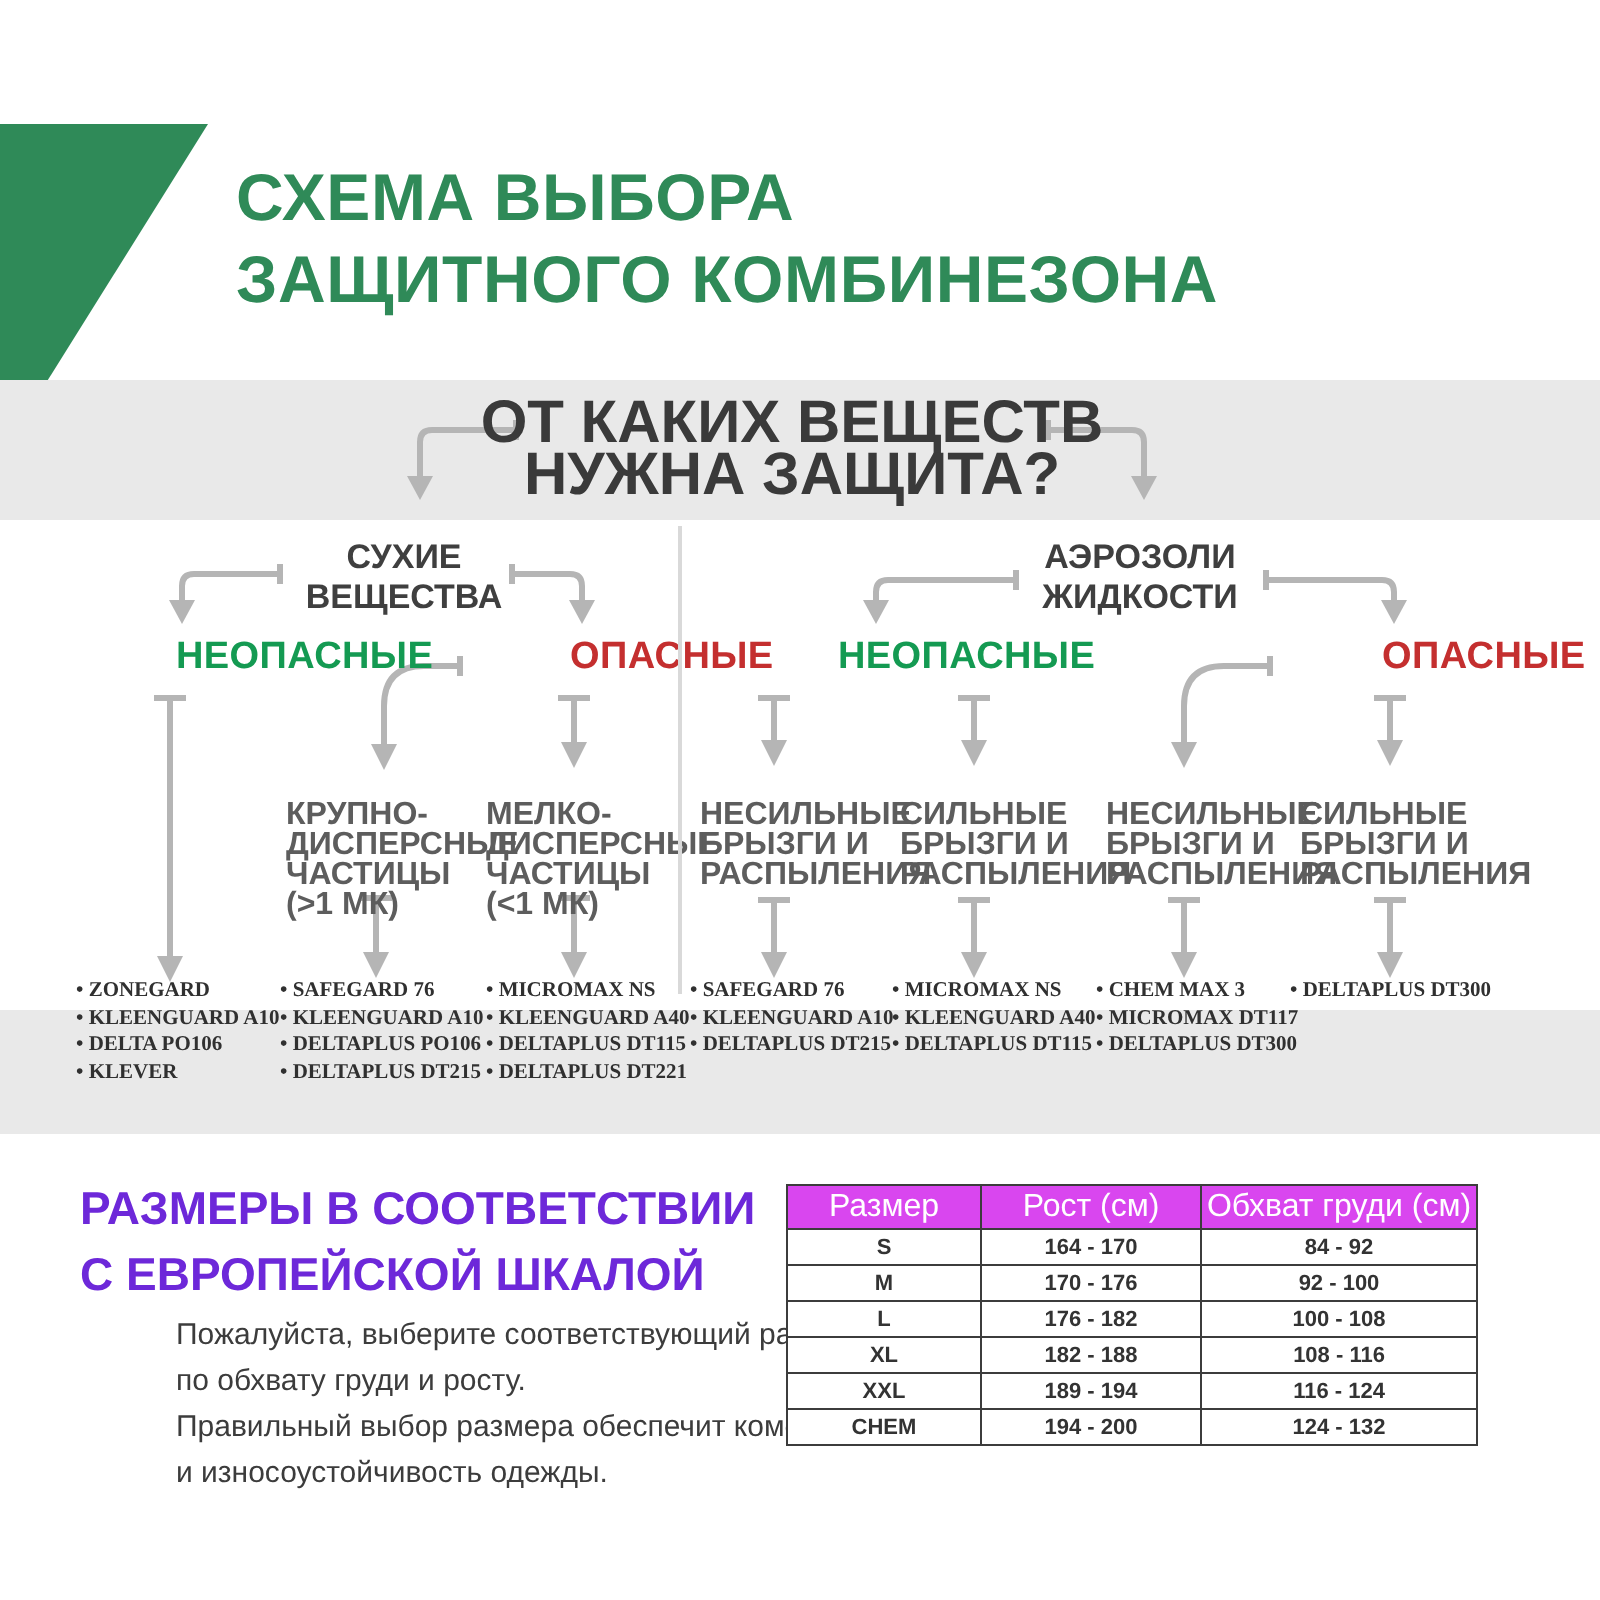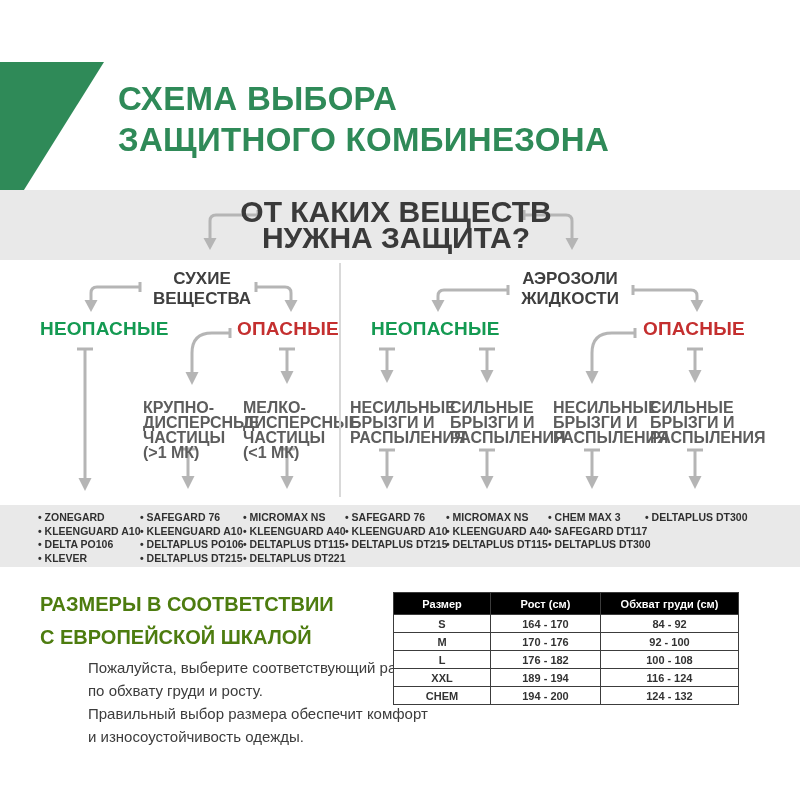--- a/index.html
+++ b/index.html
@@ -26,54 +26,54 @@
   
   svg.flow-arrows{position:absolute;left:0;top:0;pointer-events:none;}
   svg.flow-arrows path{fill:none;stroke:#b5b5b5;stroke-width:3;}
   svg.flow-arrows polygon{fill:#b5b5b5;stroke:none;}
 
   .branch-title{position:absolute;top:269px;text-align:center;font-size:17px;font-weight:bold;
                 color:#3f3f3f;line-height:20px;white-space:pre-line;}
   .branch-title.dry{left:122px;width:160px;}
   .branch-title.aerosol{left:490px;width:160px;}
 
-  .safety-label{position:absolute;top:318px;font-size:19px;font-weight:bold;letter-spacing:.2px;white-space:nowrap;}
+  .safety-label{position:absolute;top:318px;font-size:19px;font-weight:bold;letter-spacing:.2px;white-space:nowrap;margin-left:48px;}
   .safety-label.safe{color:#149a52;}
   .safety-label.hazard{color:#c42f2f;}
   .pos-dry-safe{left:40px;}
   .pos-dry-hazard{left:237px;}
   .pos-aero-safe{left:371px;}
   .pos-aero-hazard{left:643px;}
 
   .sub-label{position:absolute;top:400px;font-size:16px;font-weight:bold;color:#5d5d5d;line-height:15px;}
   .pos-sub1{left:143px;width:100px;}
   .pos-sub2{left:243px;width:84px;}
   .pos-sub3{left:350px;width:92px;}
   .pos-sub4{left:450px;width:92px;}
   .pos-sub5{left:553px;width:92px;}
   .pos-sub6{left:650px;width:92px;}
 
   .flow-divider{position:absolute;left:339px;top:263px;width:2px;height:234px;background:#d9d9d9;}
 
   
-  .product-col{position:absolute;top:511px;}
+  .product-col{position:absolute;top:489px;font-family:Liberation Serif, serif;}
   .pc1{left:38px;}.pc2{left:140px;}.pc3{left:243px;}.pc4{left:345px;}
   .pc5{left:446px;}.pc6{left:548px;}.pc7{left:645px;}
   .product-item{font-size:10.5px;font-weight:bold;color:#303030;line-height:13.6px;white-space:nowrap;}
   .product-item::before{content:"• ";}
 
   
-  .sizes-title{position:absolute;left:40px;top:588px;font-size:20px;font-weight:bold;
-               color:#4d7c0f;line-height:33px;white-space:nowrap;}
+  .sizes-title{position:absolute;left:40px;top:588px;font-size:23px;font-weight:bold;
+               color:#6d28d9;line-height:33px;white-space:nowrap;}
   .sizes-note{position:absolute;left:40px;top:656px;width:350px;font-size:15px;color:#3c3c3c;
               line-height:23px;white-space:pre-line;margin-left:48px;}
 
   table.size-table{position:absolute;left:393px;top:592px;width:345px;border-collapse:collapse;
                    table-layout:fixed;}
-  table.size-table th{background:#000000;color:#ffffff;font-size:11px;font-weight:bold;
+  table.size-table th{background:#d946ef;color:#ffffff;font-size:16px;font-weight:normal;
                       height:21px;border:1.5px solid #3c3c3c;padding:0;}
   table.size-table td{background:#ffffff;font-size:11px;font-weight:bold;color:#333333;
                       text-align:center;height:17px;border:1.5px solid #3c3c3c;padding:0;}
 </style>
 </head>
 <body>
 
 <div class="canvas">
 
   <div class="brand-shape"></div>
@@ -226,21 +226,21 @@
       <div class="product-item">KLEENGUARD A10</div>
       <div class="product-item">DELTAPLUS DT215</div>
     </div>
   <div class="product-col pc5">
       <div class="product-item">MICROMAX NS</div>
       <div class="product-item">KLEENGUARD A40</div>
       <div class="product-item">DELTAPLUS DT115</div>
     </div>
   <div class="product-col pc6">
       <div class="product-item">CHEM MAX 3</div>
-      <div class="product-item">SAFEGARD DT117</div>
+      <div class="product-item">MICROMAX DT117</div>
       <div class="product-item">DELTAPLUS DT300</div>
     </div>
   <div class="product-col pc7">
       <div class="product-item">DELTAPLUS DT300</div>
     </div>
 
   <div class="sizes-title">
     <div>РАЗМЕРЫ В СООТВЕТСТВИИ</div>
     <div>С ЕВРОПЕЙСКОЙ ШКАЛОЙ</div>
   </div>
@@ -272,20 +272,25 @@
         <td>M</td>
         <td>170 - 176</td>
         <td>92 - 100</td>
       </tr>
       <tr>
         <td>L</td>
         <td>176 - 182</td>
         <td>100 - 108</td>
       </tr>
       <tr>
+        <td>XL</td>
+        <td>182 - 188</td>
+        <td>108 - 116</td>
+      </tr>
+      <tr>
         <td>XXL</td>
         <td>189 - 194</td>
         <td>116 - 124</td>
       </tr>
       <tr>
         <td>CHEM</td>
         <td>194 - 200</td>
         <td>124 - 132</td>
       </tr>
     </tbody>

